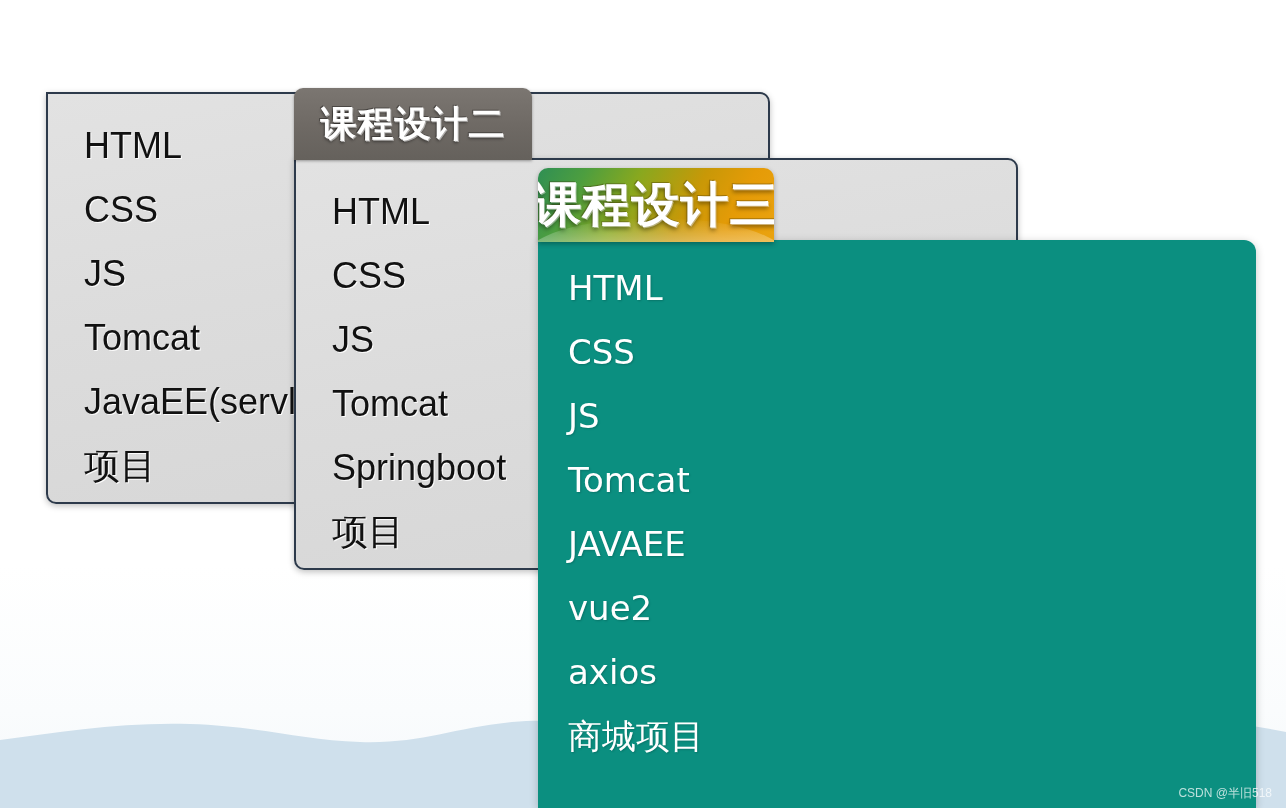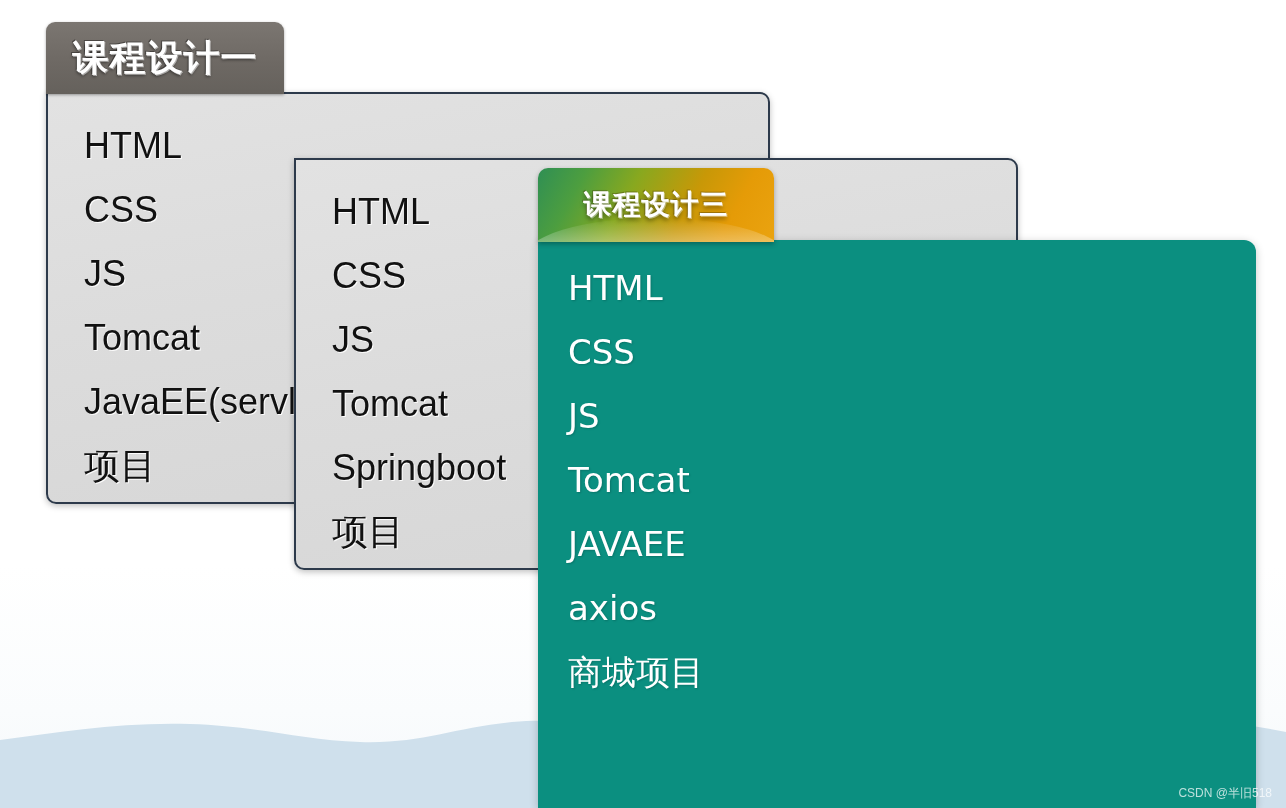--- a/index.html
+++ b/index.html
@@ -151,21 +151,21 @@
   #card-two { left: 0; top: 0; width: 1040px; height: 590px; z-index: 20; }
   #card-two .card-tab  { left: 294px; top: 88px;  width: 238px; height: 72px; }
   #card-two .card-tab-label { font-size: 36px; }
   #card-two .card-body { left: 294px; top: 158px; width: 724px; height: 412px; }
   #card-two .card-list { padding: 20px 0 0 36px; }
   #card-two .card-list li { font-size: 36px; line-height: 64px; }
 
   
   #card-three { left: 0; top: 0; width: 1286px; height: 808px; z-index: 30; }
   #card-three .card-tab  { left: 538px; top: 168px; width: 236px; height: 74px; }
-  #card-three .card-tab-label { font-size: 28px; }
+  #card-three .card-tab-label { font-size: 48px; }
   #card-three .card-body { left: 538px; top: 240px; width: 718px; height: 568px;
                            border-radius: 0 12px 0 0; }
   #card-three .card-list { padding: 16px 0 0 30px; }
   #card-three .card-list li { font-size: 34px; line-height: 64px; }
 
   
   .watermark {
     position: absolute;
     right: 14px;
     bottom: 6px;
@@ -182,36 +182,36 @@
 
 <div id="stage">
 
   <svg class="bg-wave" viewBox="0 0 1286 120" preserveAspectRatio="none" xmlns="http://www.w3.org/2000/svg">
     <path fill="#cfe0ec" d="M0,52 C60,44 120,34 190,36 C258,38 300,52 360,54 C420,56 452,40 512,34
              C572,28 612,44 672,40 C730,36 764,22 828,28 C890,34 928,52 990,56
              C1050,60 1094,50 1152,40 C1206,31 1248,36 1286,44 L1286,120 L0,120 Z"></path>
   </svg>
 
   <div class="card card-gray" id="card-one">
-    <div class="card-tab">
-      <span class="card-tab-label">课程设计一</span>
-    </div>
     <div class="card-body">
       <ul class="card-list">
         <li>HTML</li>
         <li>CSS</li>
         <li>JS</li>
         <li>Tomcat</li>
         <li>JavaEE(servlet)</li>
         <li>项目</li>
       </ul>
     </div>
   </div>
 
   <div class="card card-gray" id="card-two">
+    <div class="card-tab">
+      <span class="card-tab-label">课程设计二</span>
+    </div>
     <div class="card-body">
       <ul class="card-list">
         <li>HTML</li>
         <li>CSS</li>
         <li>JS</li>
         <li>Tomcat</li>
         <li>Springboot</li>
         <li>项目</li>
       </ul>
     </div>
@@ -221,20 +221,21 @@
     <div class="card-tab">
       <span class="card-tab-label">课程设计三</span>
     </div>
     <div class="card-body">
       <ul class="card-list">
         <li>HTML</li>
         <li>CSS</li>
         <li>JS</li>
         <li>Tomcat</li>
         <li>JAVAEE</li>
+        <li>vue2</li>
         <li>axios</li>
         <li>商城项目</li>
       </ul>
     </div>
   </div>
 
   <div class="watermark">CSDN @半旧518</div>
 
 </div>
 

